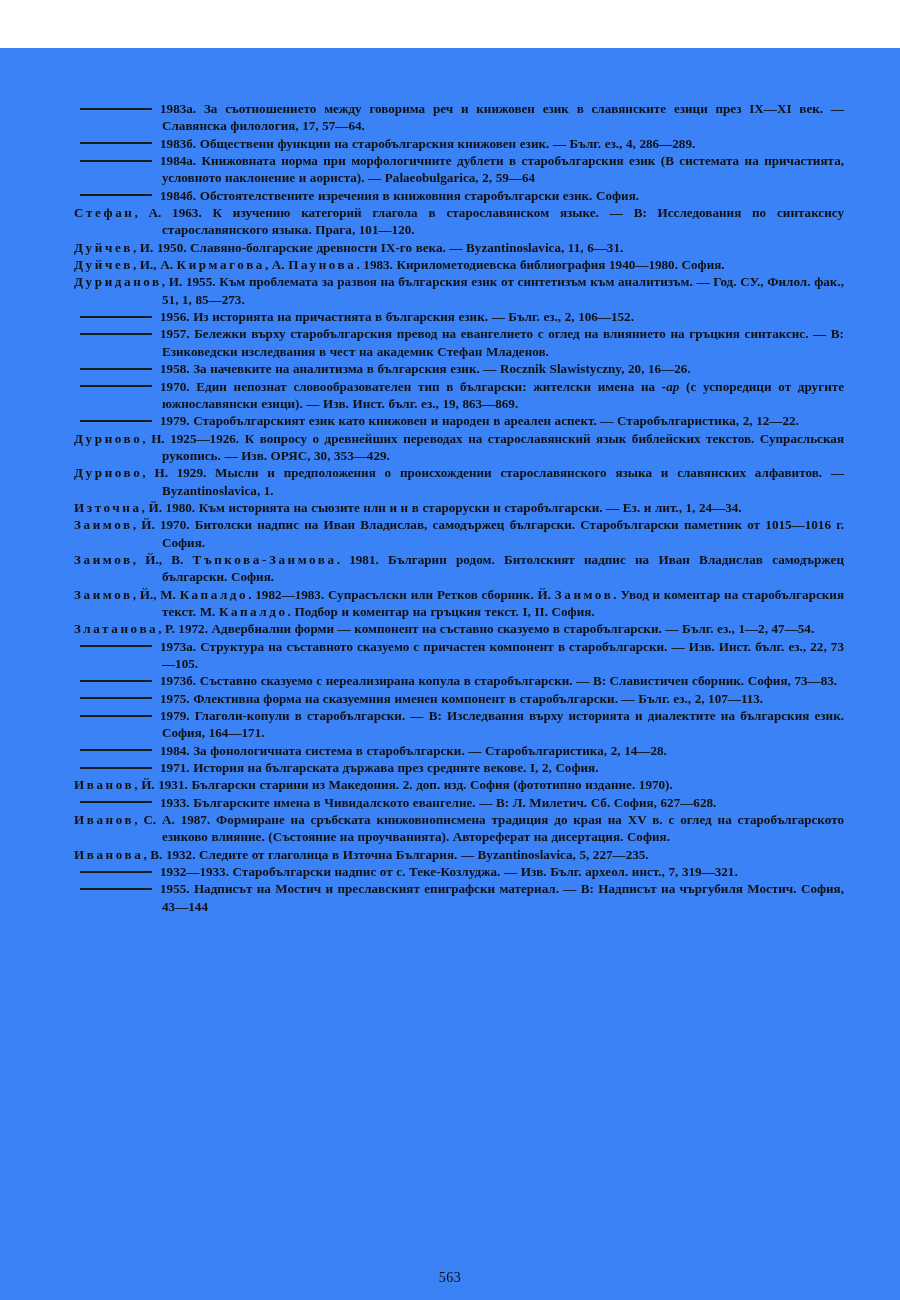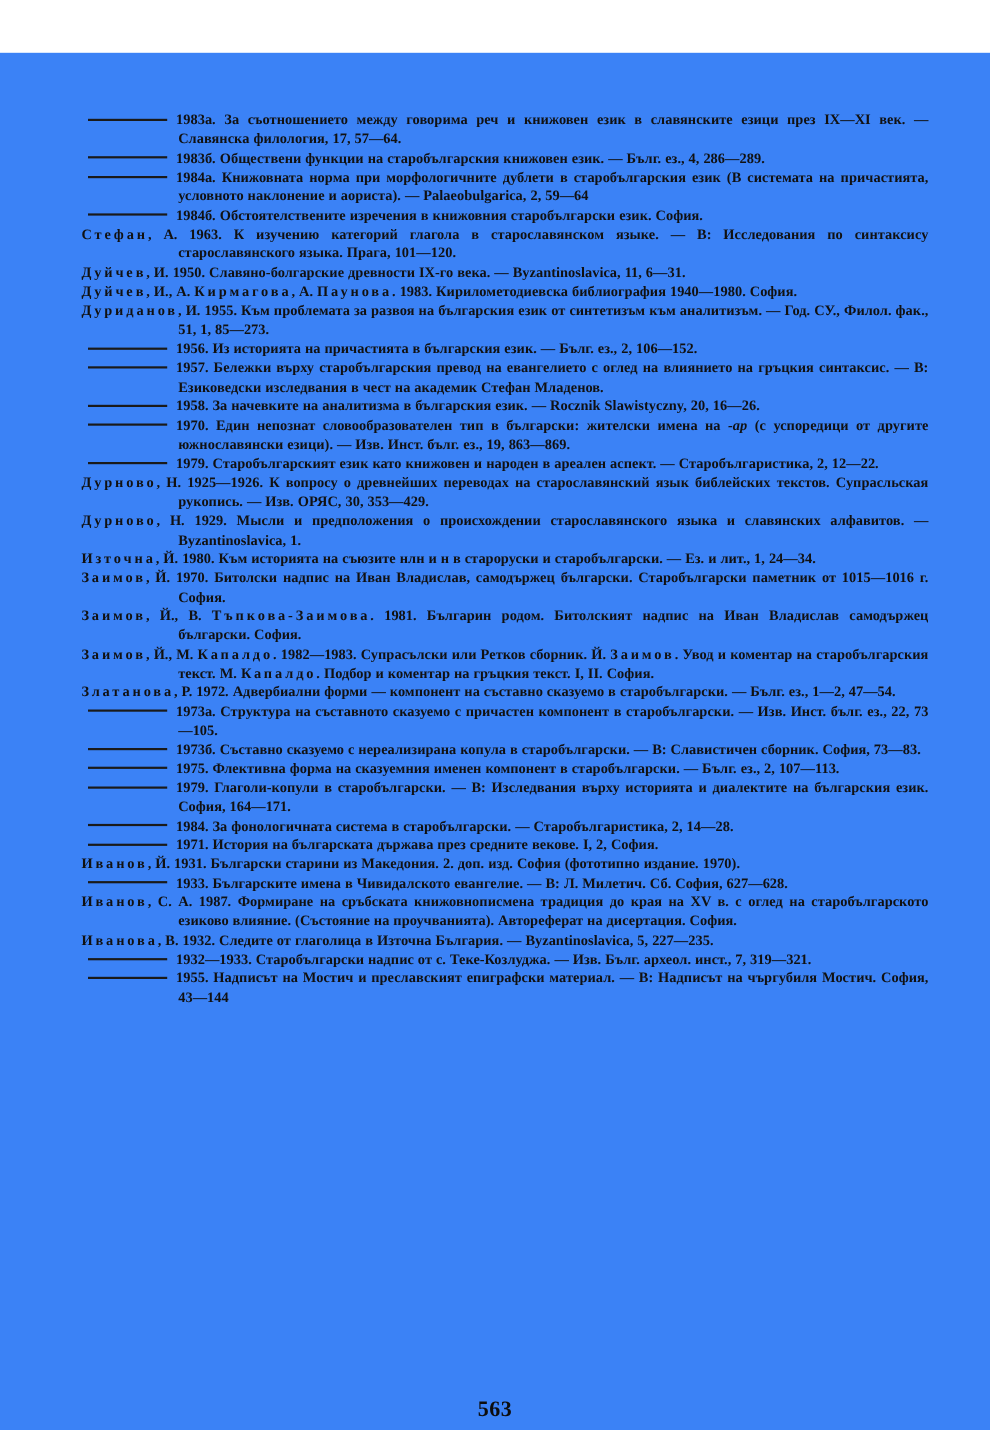--- a/index.html
+++ b/index.html
@@ -68,22 +68,22 @@
   .it {
     font-style: italic;
   }
   .page-number {
     position: absolute;
     left: 0;
     right: 0;
     top: 1222px;
     text-align: center;
     font-family: "Liberation Serif", "DejaVu Serif", serif;
-    font-weight: 700;
-    font-size: 20px;
+    font-weight: 400;
+    font-size: 14px;
     letter-spacing: 0.5px;
     color: #0d0d0d;
   }
 </style>
 </head>
 <body>
 
 <div class="page">
   <div class="page-inner">
 

